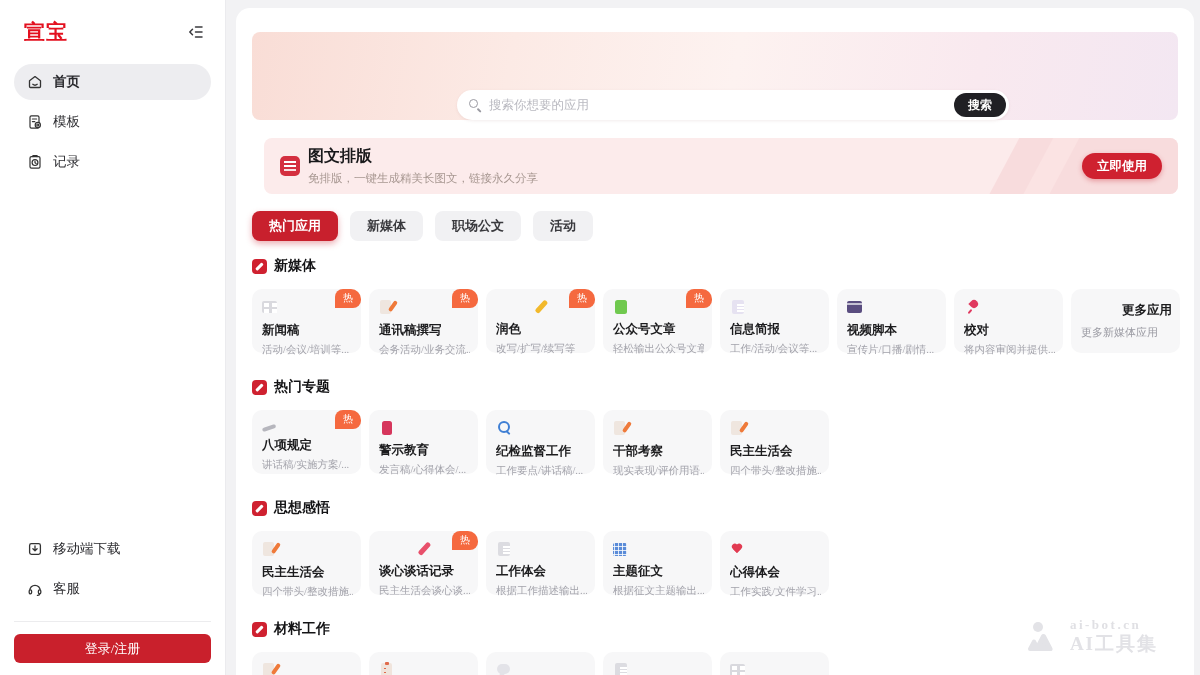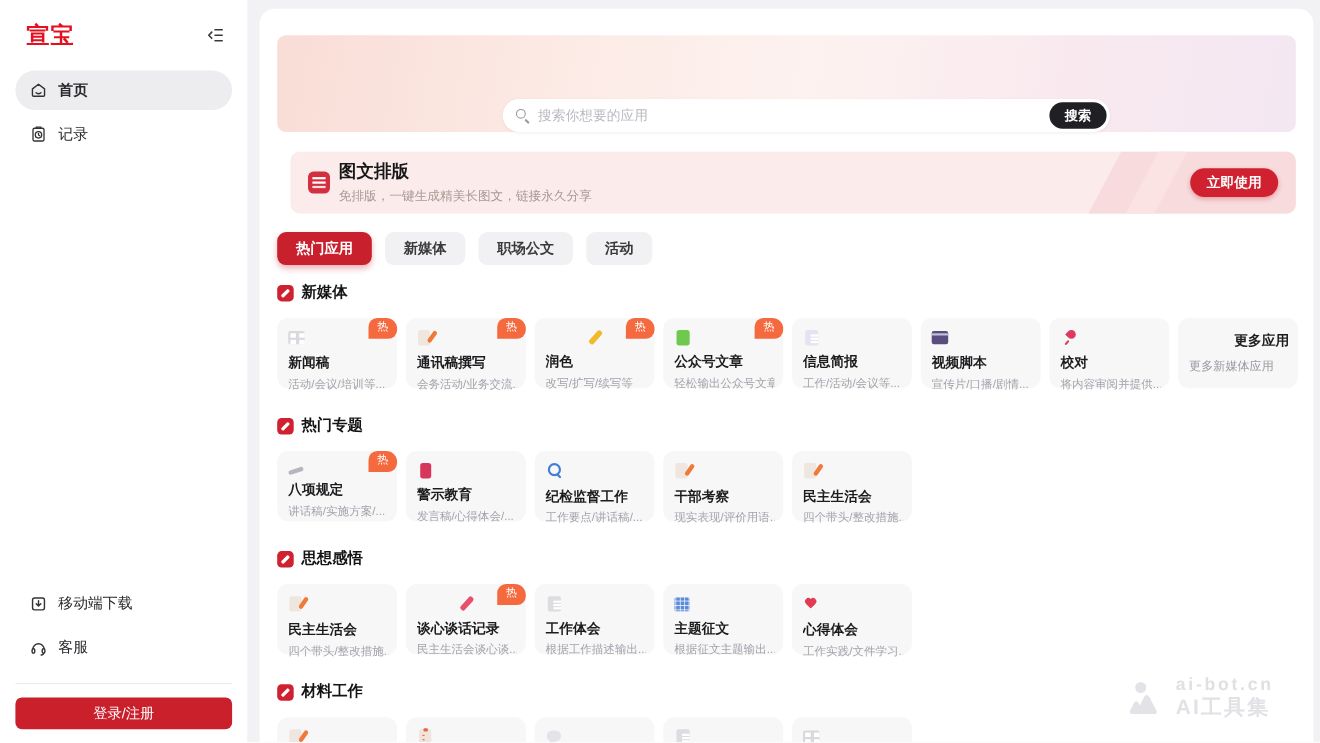--- a/index.html
+++ b/index.html
@@ -1,18 +1,18 @@
 <!DOCTYPE html>
 <html><head>
 <meta charset="utf-8">
 <style>
   * { margin:0; padding:0; box-sizing:border-box; }
   html,body { width:1200px; height:675px; overflow:hidden; background:#fff;
     font-family:"Liberation Sans","DejaVu Sans",sans-serif; }
-  .app { display:flex; width:1200px; height:675px; }
+  .app { display:flex; width:1200px; height:675px;font-family:Liberation Serif, serif; }
 
   
   .sidebar { width:226px; height:100%; background:#fff; border-right:1px solid #ebebee;
     position:relative; flex-shrink:0; }
   .side-top { display:flex; align-items:center; justify-content:space-between;
     padding:18px 20px 0 24px; }
   .logo { color:#e3101f; font-size:21px; font-weight:900; letter-spacing:1px; }
   .collapse { width:18px; height:18px; color:#3a3a3e; cursor:pointer; }
   .nav { margin:18px 14px 0; display:flex; flex-direction:column; gap:4px; }
   .nav-item { height:36px; border-radius:18px; display:flex; align-items:center; gap:10px;
@@ -144,21 +144,21 @@
   .ic-chat::before { content:""; position:absolute; left:1px; top:2px; width:13px; height:10px;
     background:#e3e3e8; border-radius:6px; }
   .ic-chat::after { content:""; position:absolute; left:4px; top:10px; width:4px; height:4px;
     background:#e3e3e8; transform:rotate(45deg); }
 
   
   .watermark { position:absolute; right:36px; bottom:22px; display:flex; align-items:center;
     gap:8px; pointer-events:none; }
   .wm-logo { width:34px; height:30px; }
   .wm-text { line-height:1; }
-  .wm-domain { font-size:16px; font-weight:800; letter-spacing:2.5px; color:#e0e0e4; }
+  .wm-domain { font-size:13px; font-weight:800; letter-spacing:2.5px; color:#e0e0e4; }
   .wm-name { font-size:19px; font-weight:800; letter-spacing:2px; color:#e2e2e6; margin-top:3px; }
 </style>
 </head>
 <body>
 
 <div class="app">
 
   <aside class="sidebar">
     <div class="side-top">
       <div class="logo">宣宝</div>
@@ -171,20 +171,31 @@
     </div>
     <nav class="nav" id="nav-main">
         <div class="nav-item active">
           <span class="sic">
             <svg viewBox="0 0 16 16" fill="none" stroke="currentColor" stroke-width="1.3" stroke-linecap="round" stroke-linejoin="round">
               <path d="M2.5 6.8 8 2.6l5.5 4.2v5.7a1 1 0 0 1-1 1h-9a1 1 0 0 1-1-1z"></path>
               <path d="M5.8 10.3c1.3 1.1 3.1 1.1 4.4 0"></path>
             </svg>
           </span>
           <span>首页</span>
+        </div>
+        <div class="nav-item">
+          <span class="sic">
+            <svg viewBox="0 0 16 16" fill="none" stroke="currentColor" stroke-width="1.2" stroke-linecap="round">
+              <rect x="3" y="1.8" width="9" height="12.4" rx="1.4"></rect>
+              <path d="M5.4 5h4.2M5.4 7.6h2.4"></path>
+              <circle cx="10.8" cy="11" r="2.6" fill="#fff"></circle>
+              <circle cx="10.8" cy="11" r="1"></circle>
+            </svg>
+          </span>
+          <span>模板</span>
         </div>
         <div class="nav-item">
           <span class="sic">
             <svg viewBox="0 0 16 16" fill="none" stroke="currentColor" stroke-width="1.2" stroke-linecap="round">
               <rect x="3" y="2.6" width="10" height="11.6" rx="1.4"></rect>
               <path d="M6 2.6V1.6h4v1"></path>
               <circle cx="8" cy="8.6" r="2.9"></circle>
               <path d="M8 7.2v1.5l1.1.7"></path>
             </svg>
           </span>

